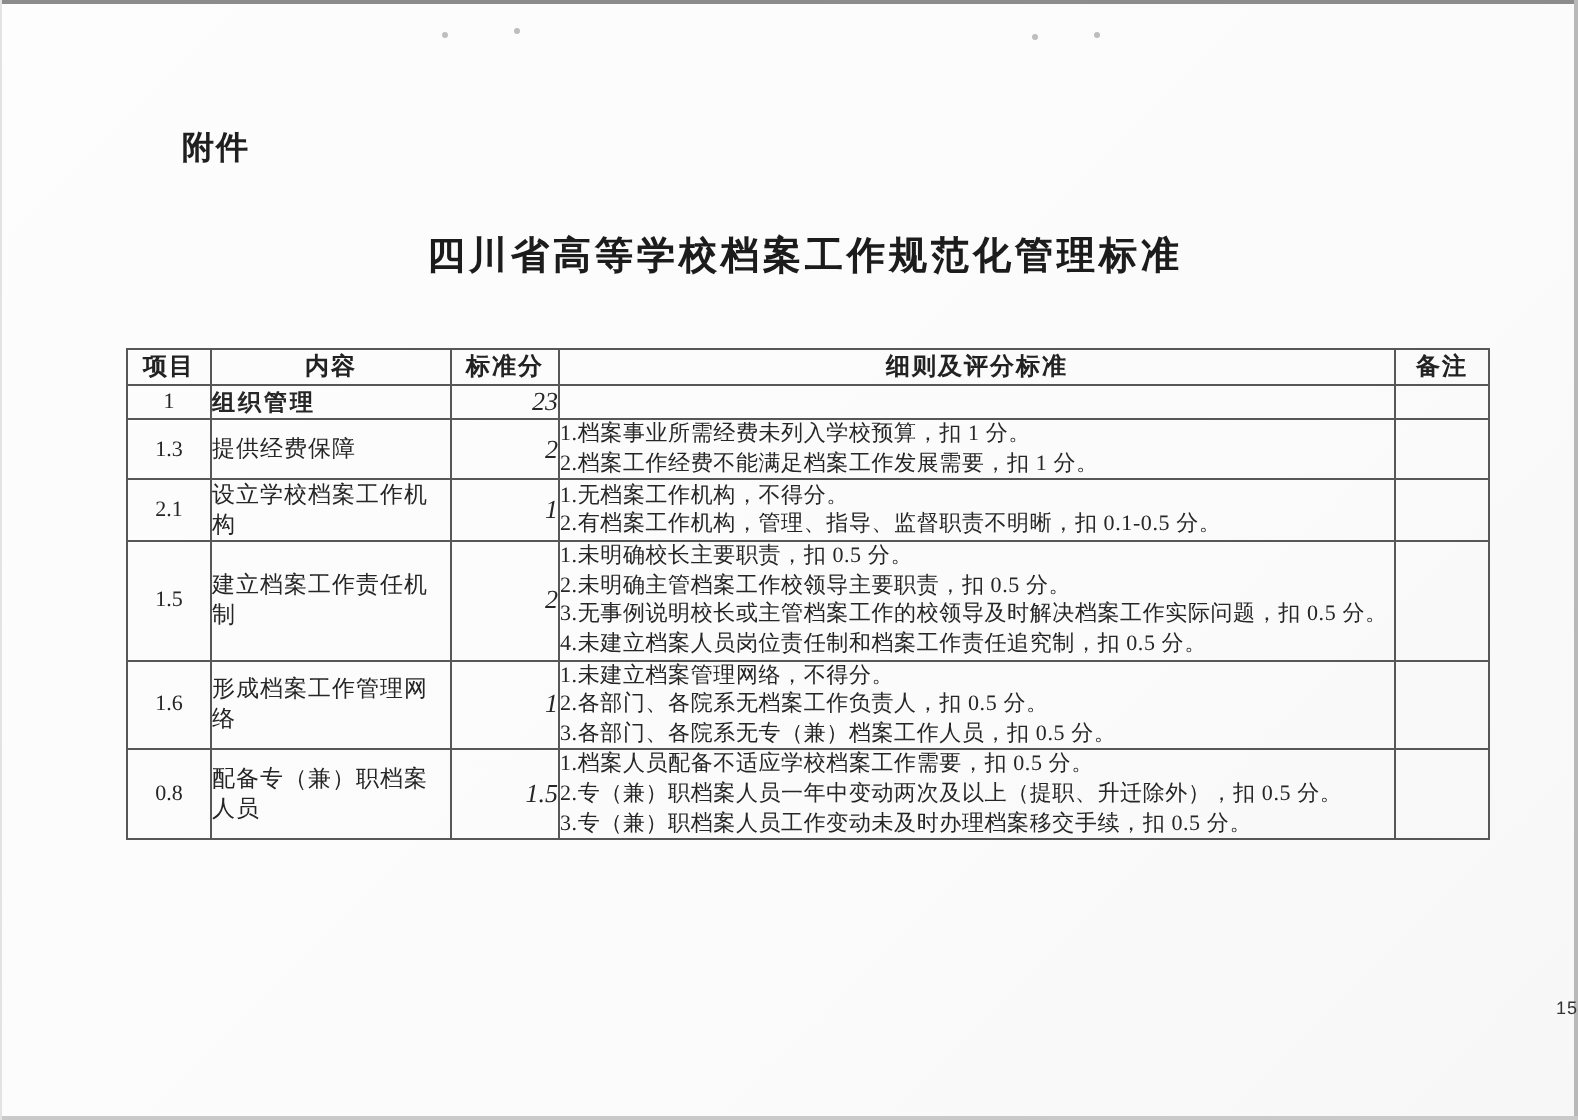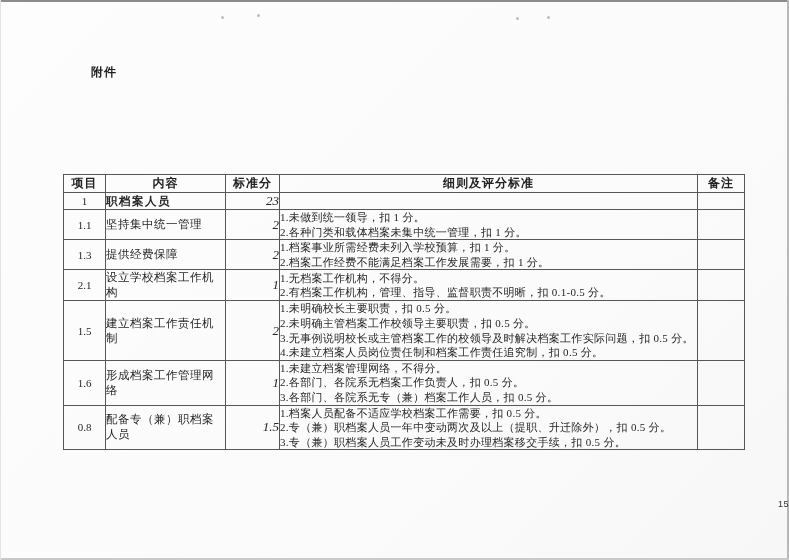--- a/index.html
+++ b/index.html
@@ -13,21 +13,21 @@
   .edge-top    { position:absolute; top:0; left:0; right:0; height:2px; background:#8c8c8c; }
   .edge-right  { position:absolute; top:0; right:0; bottom:0; width:2px; background:#b8b8b8; }
   .edge-bottom { position:absolute; left:0; right:0; bottom:0; height:2px; background:#c9c9c9; }
   .edge-left   { position:absolute; top:0; left:0; bottom:0; width:1px; background:#e3e3e3; }
 
   .speck { position:absolute; width:3px; height:3px; border-radius:50%; background:#8a8a8a; opacity:.55; }
 
   .attachment {
     position:absolute; left:91px; top:64px;
     font-family:"Liberation Sans","DejaVu Sans",sans-serif;
-    font-size:12px; font-weight:bold; letter-spacing:1px; color:#1f1f1f;
+    font-size:16px; font-weight:bold; letter-spacing:1px; color:#1f1f1f;
   }
   .title {
     position:absolute; left:0; right:0; top:115px;
     padding-left:16px;
     text-align:center;
     font-family:"Liberation Sans","DejaVu Sans",sans-serif;
     font-size:19px; font-weight:bold; letter-spacing:2px; color:#1c1c1c;
   }
 
   table.standards {
@@ -67,20 +67,21 @@
   <div class="edge-right"></div>
   <div class="edge-bottom"></div>
   <div class="edge-left"></div>
 
   <div class="speck" style="left:221px; top:16px;"></div>
   <div class="speck" style="left:257px; top:14px;"></div>
   <div class="speck" style="left:516px; top:17px;"></div>
   <div class="speck" style="left:547px; top:16px;"></div>
 
   <div class="attachment">附件</div>
+  <div class="title">四川省高等学校档案工作规范化管理标准</div>
 
   <table class="standards">
     <colgroup>
       <col style="width:42px">
       <col style="width:120px">
       <col style="width:54px">
       <col style="width:418px">
       <col style="width:47px">
     </colgroup>
     <thead>
@@ -88,33 +89,23 @@
           <th>项目</th>
           <th>内容</th>
           <th>标准分</th>
           <th>细则及评分标准</th>
           <th>备注</th>
         </tr>
     </thead>
     <tbody id="table-body">
         <tr class="section-row">
           <td class="col-item">1</td>
-          <td class="col-content">职档案人员</td>
+          <td class="col-content">组织管理</td>
           <td class="col-score">23</td>
           <td class="col-criteria"></td>
-          <td class="col-remark"></td>
-        </tr>
-        <tr class="two-line">
-          <td class="col-item">1.1</td>
-          <td class="col-content">坚持集中统一管理</td>
-          <td class="col-score">2</td>
-          <td class="col-criteria">
-            <div class="criteria-line">1.未做到统一领导，扣 1 分。</div>
-            <div class="criteria-line">2.各种门类和载体档案未集中统一管理，扣 1 分。</div>
-          </td>
           <td class="col-remark"></td>
         </tr>
         <tr class="two-line">
           <td class="col-item">1.3</td>
           <td class="col-content">提供经费保障</td>
           <td class="col-score">2</td>
           <td class="col-criteria">
             <div class="criteria-line">1.档案事业所需经费未列入学校预算，扣 1 分。</div>
             <div class="criteria-line">2.档案工作经费不能满足档案工作发展需要，扣 1 分。</div>
           </td>

